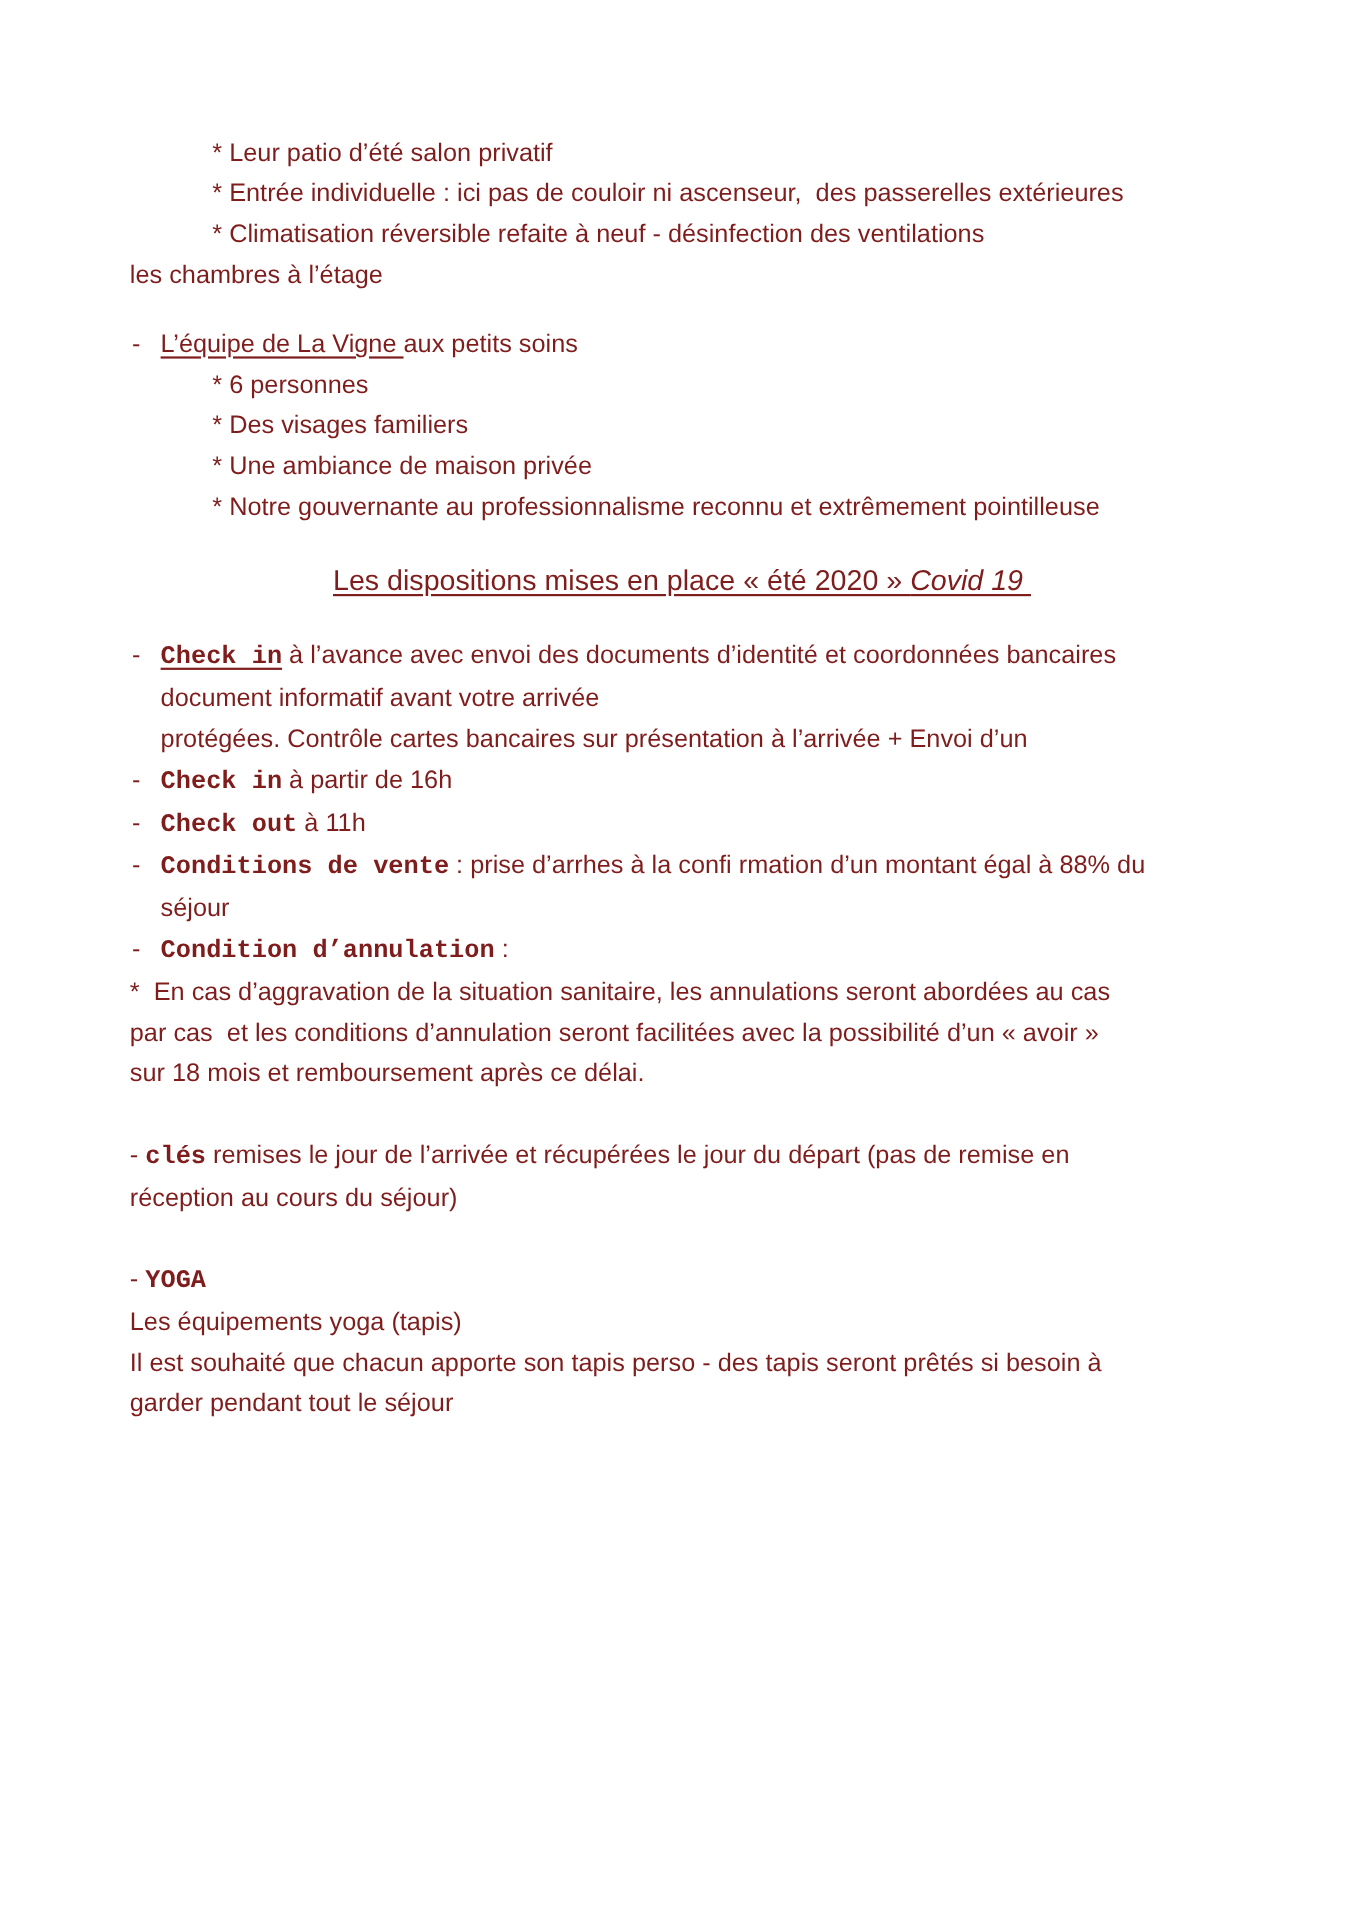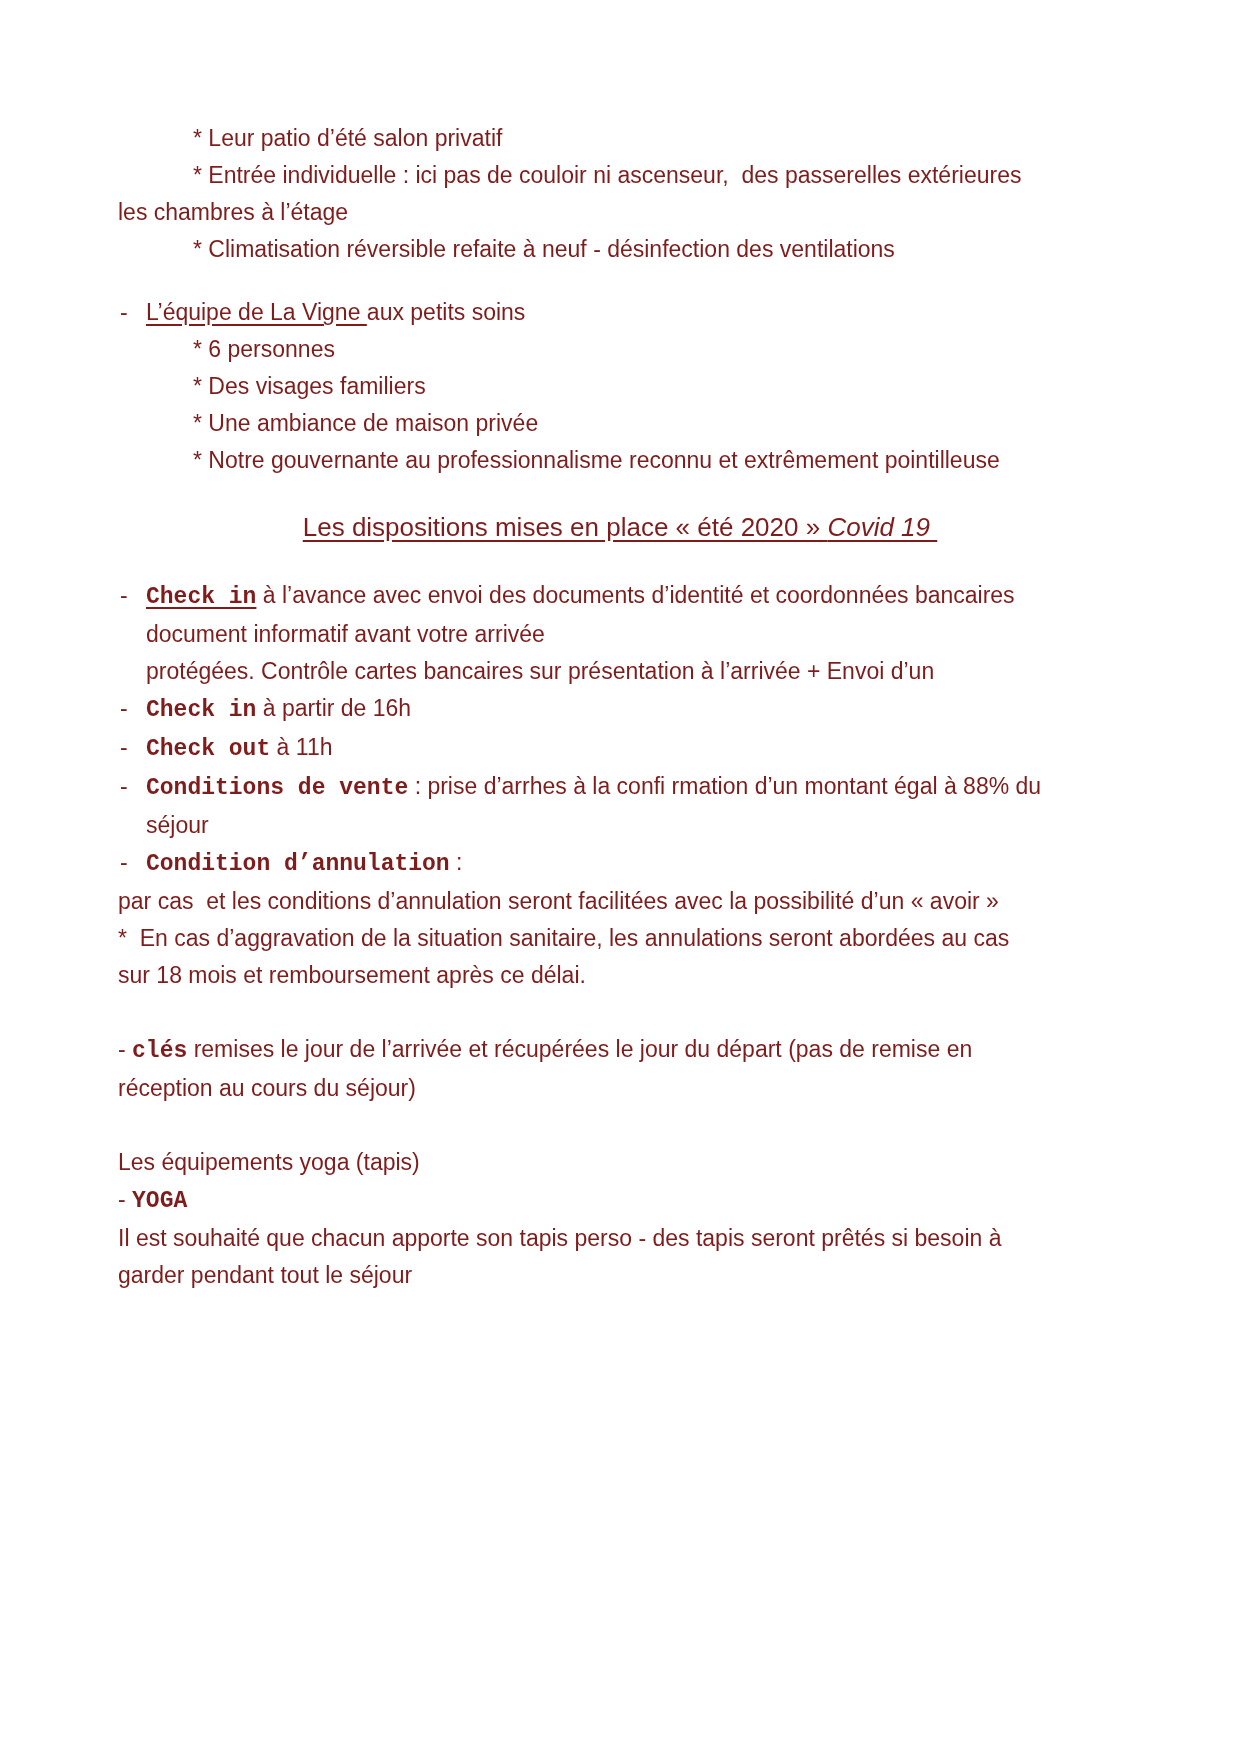--- a/index.html
+++ b/index.html
@@ -46,44 +46,44 @@
   .u { text-decoration: underline; text-underline-offset: 4px; }
   .i { font-style: italic; }
 </style>
 </head>
 <body>
 
 <div class="page">
   <div class="doc-body" id="doc-body">
       <div class="line indent"><span class="">* Leur patio d’été salon privatif</span></div>
       <div class="line indent"><span class="">* Entrée individuelle : ici pas de couloir ni ascenseur,&nbsp; des passerelles extérieures</span></div>
+      <div class="line indent"><span class="">* Climatisation réversible refaite à neuf - désinfection des ventilations</span></div>
       <div class="line plain"><span class="">les chambres à l’étage</span></div>
-      <div class="line indent"><span class="">* Climatisation réversible refaite à neuf - désinfection des ventilations</span></div>
       <div class="spacer" style="height: 26px;"></div>
       <div class="line dash"><span class="bullet">-</span><span class="u ">L’équipe de La Vigne&nbsp;</span><span class="">aux petits soins</span></div>
       <div class="line indent"><span class="">* 6 personnes</span></div>
       <div class="line indent"><span class="">* Des visages familiers</span></div>
       <div class="line indent"><span class="">* Une ambiance de maison privée</span></div>
       <div class="line indent"><span class="">* Notre gouvernante au professionnalisme reconnu et extrêmement pointilleuse</span></div>
       <div class="spacer" style="height: 24px;"></div>
       <div class="heading"><span class="u ">Les dispositions mises en place « été 2020 » </span><span class="u i">Covid 19&nbsp;</span></div>
       <div class="spacer" style="height: 26px;"></div>
       <div class="line dash"><span class="bullet">-</span><span class="b u ">Check in</span><span class=""> à l’avance avec envoi des documents d’identité et coordonnées bancaires</span></div>
       <div class="line cont"><span class="">document informatif avant votre arrivée</span></div>
       <div class="line cont"><span class="">protégées. Contrôle cartes bancaires sur présentation à l’arrivée + Envoi d’un</span></div>
       <div class="line dash"><span class="bullet">-</span><span class="b ">Check in</span><span class=""> à partir de 16h</span></div>
       <div class="line dash"><span class="bullet">-</span><span class="b ">Check out</span><span class=""> à 11h</span></div>
       <div class="line dash"><span class="bullet">-</span><span class="b ">Conditions de vente</span><span class=""> : prise d’arrhes à la confi rmation d’un montant égal à 88% du</span></div>
       <div class="line cont"><span class="">séjour</span></div>
       <div class="line dash"><span class="bullet">-</span><span class="b ">Condition d’annulation</span><span class=""> :</span></div>
+      <div class="line plain"><span class="">*&nbsp; En cas d’aggravation de la situation sanitaire, les annulations seront abordées au cas</span></div>
       <div class="line plain"><span class="">par cas&nbsp; et les conditions d’annulation seront facilitées avec la possibilité d’un « avoir »</span></div>
-      <div class="line plain"><span class="">*&nbsp; En cas d’aggravation de la situation sanitaire, les annulations seront abordées au cas</span></div>
       <div class="line plain"><span class="">sur 18 mois et remboursement après ce délai.</span></div>
       <div class="spacer" style="height: 37px;"></div>
       <div class="line plain"><span class="">- </span><span class="b ">clés</span><span class=""> remises le jour de l’arrivée et récupérées le jour du départ (pas de remise en</span></div>
       <div class="line plain"><span class="">réception au cours du séjour)</span></div>
       <div class="spacer" style="height: 37px;"></div>
+      <div class="line plain"><span class="">- </span><span class="b ">YOGA</span></div>
       <div class="line plain"><span class="">Les équipements yoga (tapis)</span></div>
-      <div class="line plain"><span class="">- </span><span class="b ">YOGA</span></div>
       <div class="line plain"><span class="">Il est souhaité que chacun apporte son tapis perso - des tapis seront prêtés si besoin à</span></div>
       <div class="line plain"><span class="">garder pendant tout le séjour</span></div>
     </div>
 </div>
 
 </body></html>

